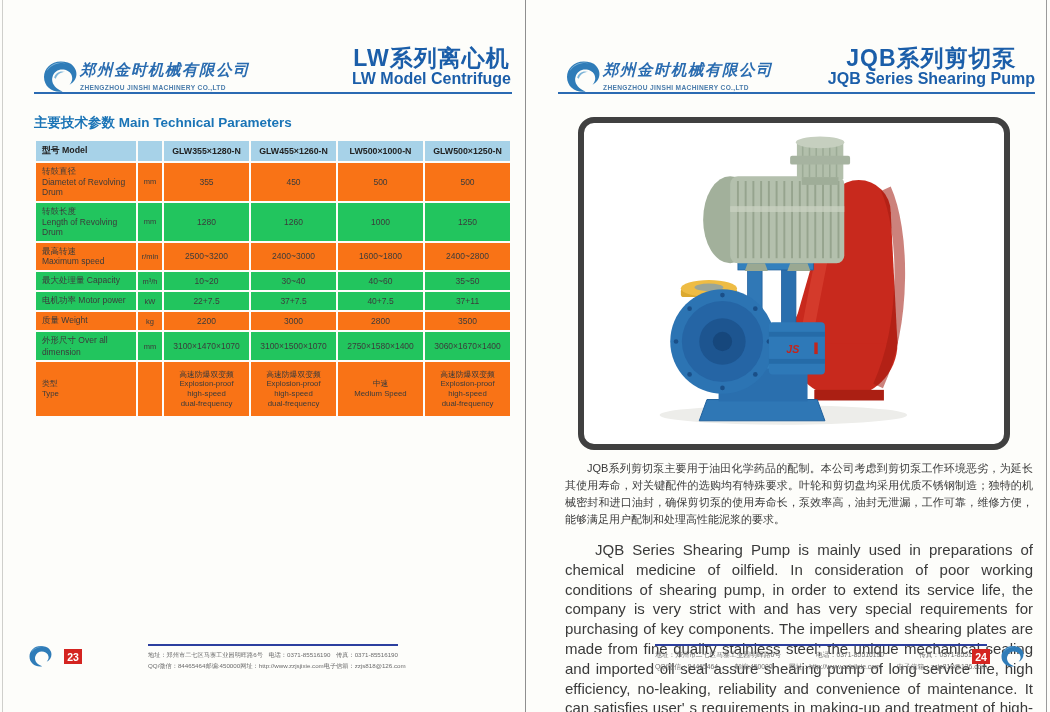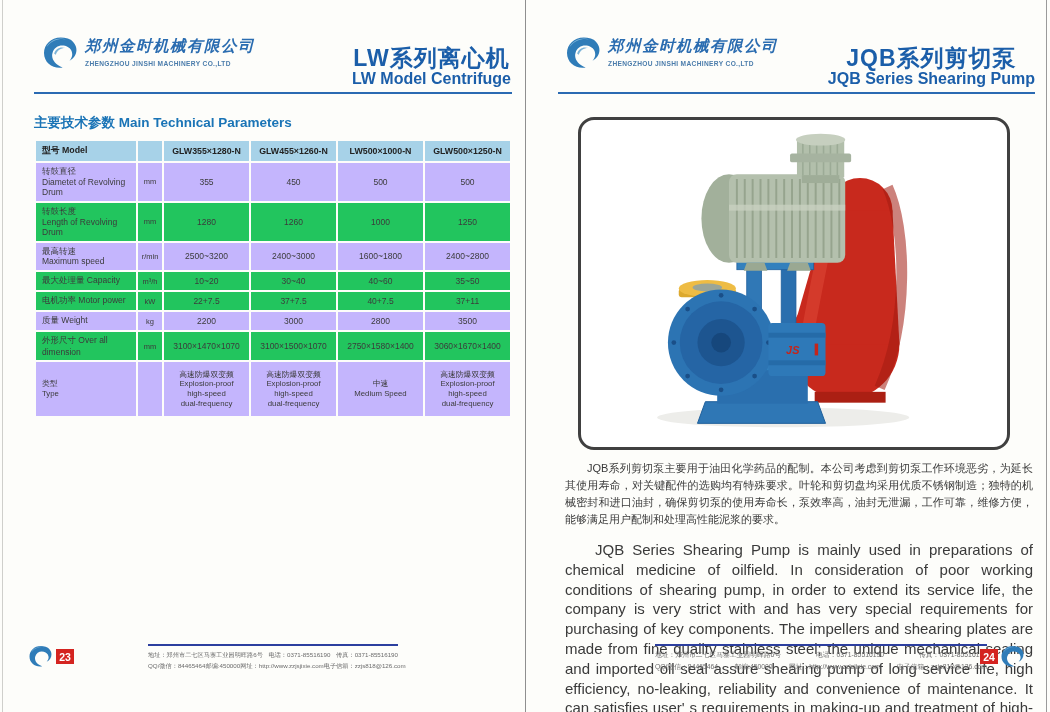--- a/index.html
+++ b/index.html
@@ -6,21 +6,21 @@
   html,body { width:1050px; height:712px; }
   body { font-family:"Liberation Sans","DejaVu Sans",sans-serif; background:#fdfdfa; position:relative; overflow:hidden; }
   .vline { position:absolute; top:0; bottom:0; width:1px; }
   .vl-left { left:2px; background:#cfcfcb; }
   .vl-mid { left:525px; background:#8f8f8f; }
   .vl-right { left:1046px; background:#9a9a9a; }
   .page { position:absolute; top:0; width:525px; height:712px; }
   #page-l { left:0; } #page-r { left:525px; }
 
   
-  .logo-block { position:absolute; top:36px; display:flex; align-items:flex-start; gap:5px; }
+  .logo-block { position:absolute; top:60px; display:flex; align-items:flex-start; }
   #page-l .logo-block { left:42px; } #page-r .logo-block { left:40px; }
   .logo-svg { width:38px; height:34px; flex:0 0 auto; }
   .company-cn { font-family:"DejaVu Serif","Liberation Serif",serif; font-style:italic; font-weight:bold;
                 color:#2a6cb0; font-size:15.5px; letter-spacing:1.5px; white-space:nowrap; }
   .company-en { color:#4a7cab; font-size:6.6px; font-weight:bold; letter-spacing:0.35px; margin-top:3px; white-space:nowrap; }
   .title-block { position:absolute; top:46px; text-align:center; }
   #page-l .title-block { right:14px; } #page-r .title-block { right:15px; }
   .title-cn { font-size:23px; font-weight:bold; color:#1b5ea9; letter-spacing:1px; line-height:1.05; }
   .title-en { font-size:16px; font-weight:bold; color:#1b5ea9; line-height:1.15; }
   .head-rule { position:absolute; top:92px; height:2px; background:#2a6ab2; }
@@ -29,35 +29,35 @@
   
   .section-title { position:absolute; left:34px; top:114px; font-size:13.5px; font-weight:bold; color:#1a74b6; }
 
   
   .param-table { position:absolute; left:34px; top:139px; width:478px; border-collapse:separate; border-spacing:2px; }
   .param-table th, .param-table td { font-size:8.5px; color:#3b3b3b; text-align:center; vertical-align:middle; padding:3px 2px; }
   .param-table th { background:#a7d2e8; color:#222; font-weight:bold; font-size:8.8px; height:20px;margin-top:36px; }
   .param-table th.lbl { text-align:left; padding-left:6px; }
   .param-table td.lbl { text-align:left; padding-left:6px; }
   .param-table td.unit { font-size:7.5px; }
-  tr.rd td { background:#c4b5fd; }
+  tr.rd td { background:#f97316; }
   tr.rl td { background:#22c55e; }
   .pre { white-space:pre-line; line-height:1.25; }
   .h30 td { height:32px; } .h16 td { height:15px; } .h22 td { height:22px; }
   .h52 td { height:54px; font-size:7.8px; }
 
   
-  .image-box { position:absolute; left:53px; top:117px; width:432px; height:333px; border:3px solid #404040; border-radius:16px; background:#fff; overflow:hidden; }
+  .image-box { position:absolute; left:53px; top:117px; width:432px; height:333px; border:6px solid #404040; border-radius:16px; background:#fff; overflow:hidden; }
   .image-box svg { width:100%; height:100%; display:block; }
   .para { position:absolute; left:40px; width:468px; text-align:justify; color:#3a3a3a; text-indent:2em; }
   .para-cn { top:460px; font-size:11px; line-height:1.55; }
   .para-en { top:540px; font-size:15px; line-height:1.32; }
 
   
-  .badge { position:absolute; top:645px; display:flex; align-items:center; gap:2px; }
+  .badge { position:absolute; top:645px; display:flex; align-items:center; gap:10px; }
   .badge-l { left:28px; } .badge-r { right:24px; }
   .logo-s { width:26px; height:23px; }
   .pagenum { background:#d42420; color:#fff; font-weight:bold; font-size:10.5px; width:18px; height:15px;
              display:flex; align-items:center; justify-content:center; }
   .footer-info { position:absolute; top:644px; }
   .fi-l { left:148px; width:250px; } .fi-r { left:130px; width:332px; }
   .fline { height:2px; background:#2c3f9f; margin-bottom:3px; }
   .frow { display:flex; justify-content:space-between; color:#6b6b6b; line-height:1.8; white-space:nowrap; }
   .fi-l .frow { font-size:6.2px; } .fi-r .frow { font-size:6.8px; }
 </style>

